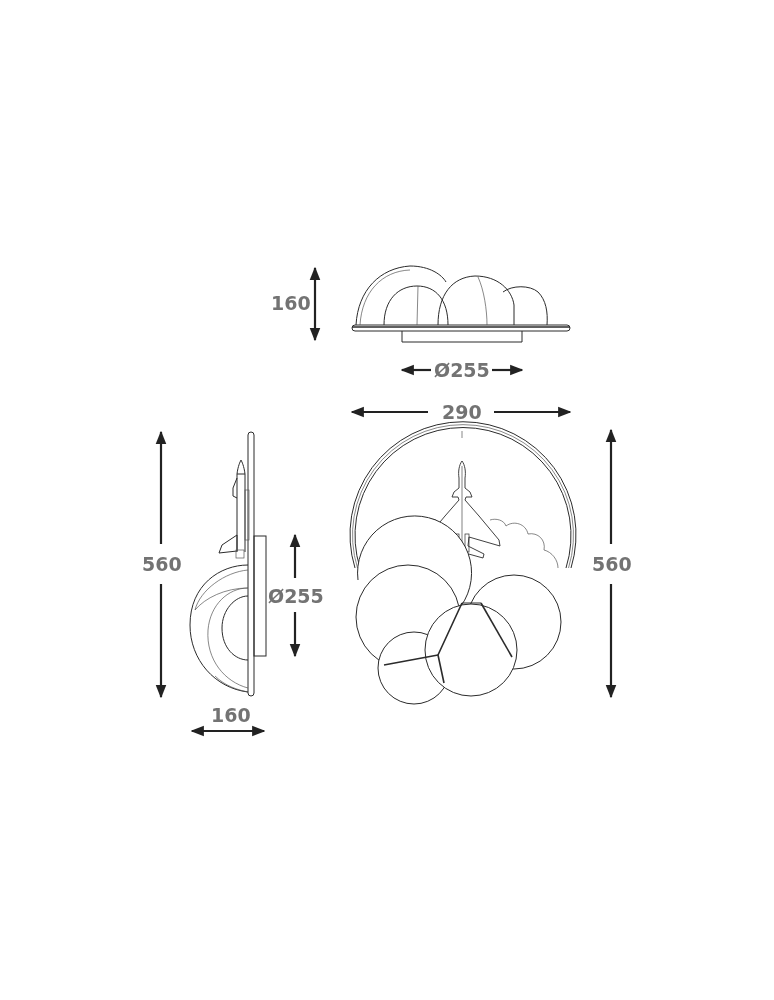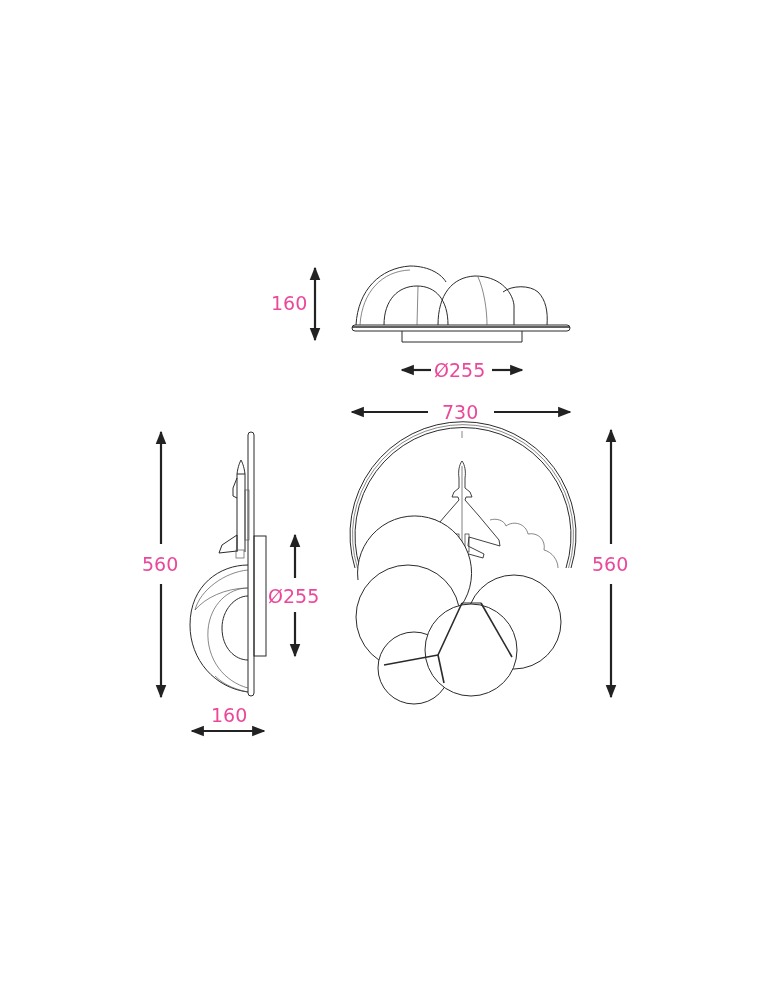--- a/index.html
+++ b/index.html
@@ -3,21 +3,21 @@
 <meta charset="utf-8">
 <style>
   html, body { margin: 0; padding: 0; background: #ffffff; }
   body { width: 774px; height: 1000px; position: relative; overflow: hidden; font-family: "DejaVu Sans", sans-serif; }
   svg { position: absolute; left: 0; top: 0; }
   .ln { fill: none; stroke: #2b2b2b; stroke-width: 1; }
   .ln2 { fill: none; stroke: #2b2b2b; stroke-width: 1.6; }
   .thin { fill: none; stroke: #555; stroke-width: 0.7; }
   .dim { stroke: #222; stroke-width: 2.2; }
   .arrow { fill: #222; }
-  .lbl { position: absolute; font-family: "DejaVu Sans", sans-serif; font-size: 19px; color: #ec4899; font-weight: 400; letter-spacing: 0px; line-height: 1; white-space: nowrap; }
+  .lbl { position: absolute; font-family: "DejaVu Sans", sans-serif; font-size: 19px; color: #737373; font-weight: 700; letter-spacing: 0px; line-height: 1; white-space: nowrap; }
 </style>
 </head>
 <body>
 
 <svg width="774" height="1000" viewBox="0 0 774 1000">
   <defs>
     <marker id="ah" viewBox="0 0 10 10" refX="9" refY="5" markerWidth="6" markerHeight="6" orient="auto-start-reverse">
       <path d="M0,1 L10,5 L0,9 Z" class="arrow"></path>
     </marker>
   </defs>
@@ -106,17 +106,17 @@
   <line x1="161" y1="584" x2="161" y2="697" class="dim" marker-end="url(#ah)"></line>
 
   <line x1="295" y1="535" x2="295" y2="578" class="dim" marker-start="url(#ah)"></line>
   <line x1="295" y1="612" x2="295" y2="656" class="dim" marker-end="url(#ah)"></line>
 
   <line x1="192" y1="731" x2="264" y2="731" class="dim" marker-start="url(#ah)" marker-end="url(#ah)"></line>
 </svg>
 
 <div class="lbl" style="left:271px; top:294px;">160</div>
 <div class="lbl" style="left:434px; top:361px;">Ø255</div>
-<div class="lbl" style="left:442px; top:403px;">730</div>
+<div class="lbl" style="left:442px; top:403px;">290</div>
 <div class="lbl" style="left:592px; top:555px;">560</div>
 <div class="lbl" style="left:142px; top:555px;">560</div>
 <div class="lbl" style="left:268px; top:587px;">Ø255</div>
 <div class="lbl" style="left:211px; top:706px;">160</div>
 
 </body></html>

